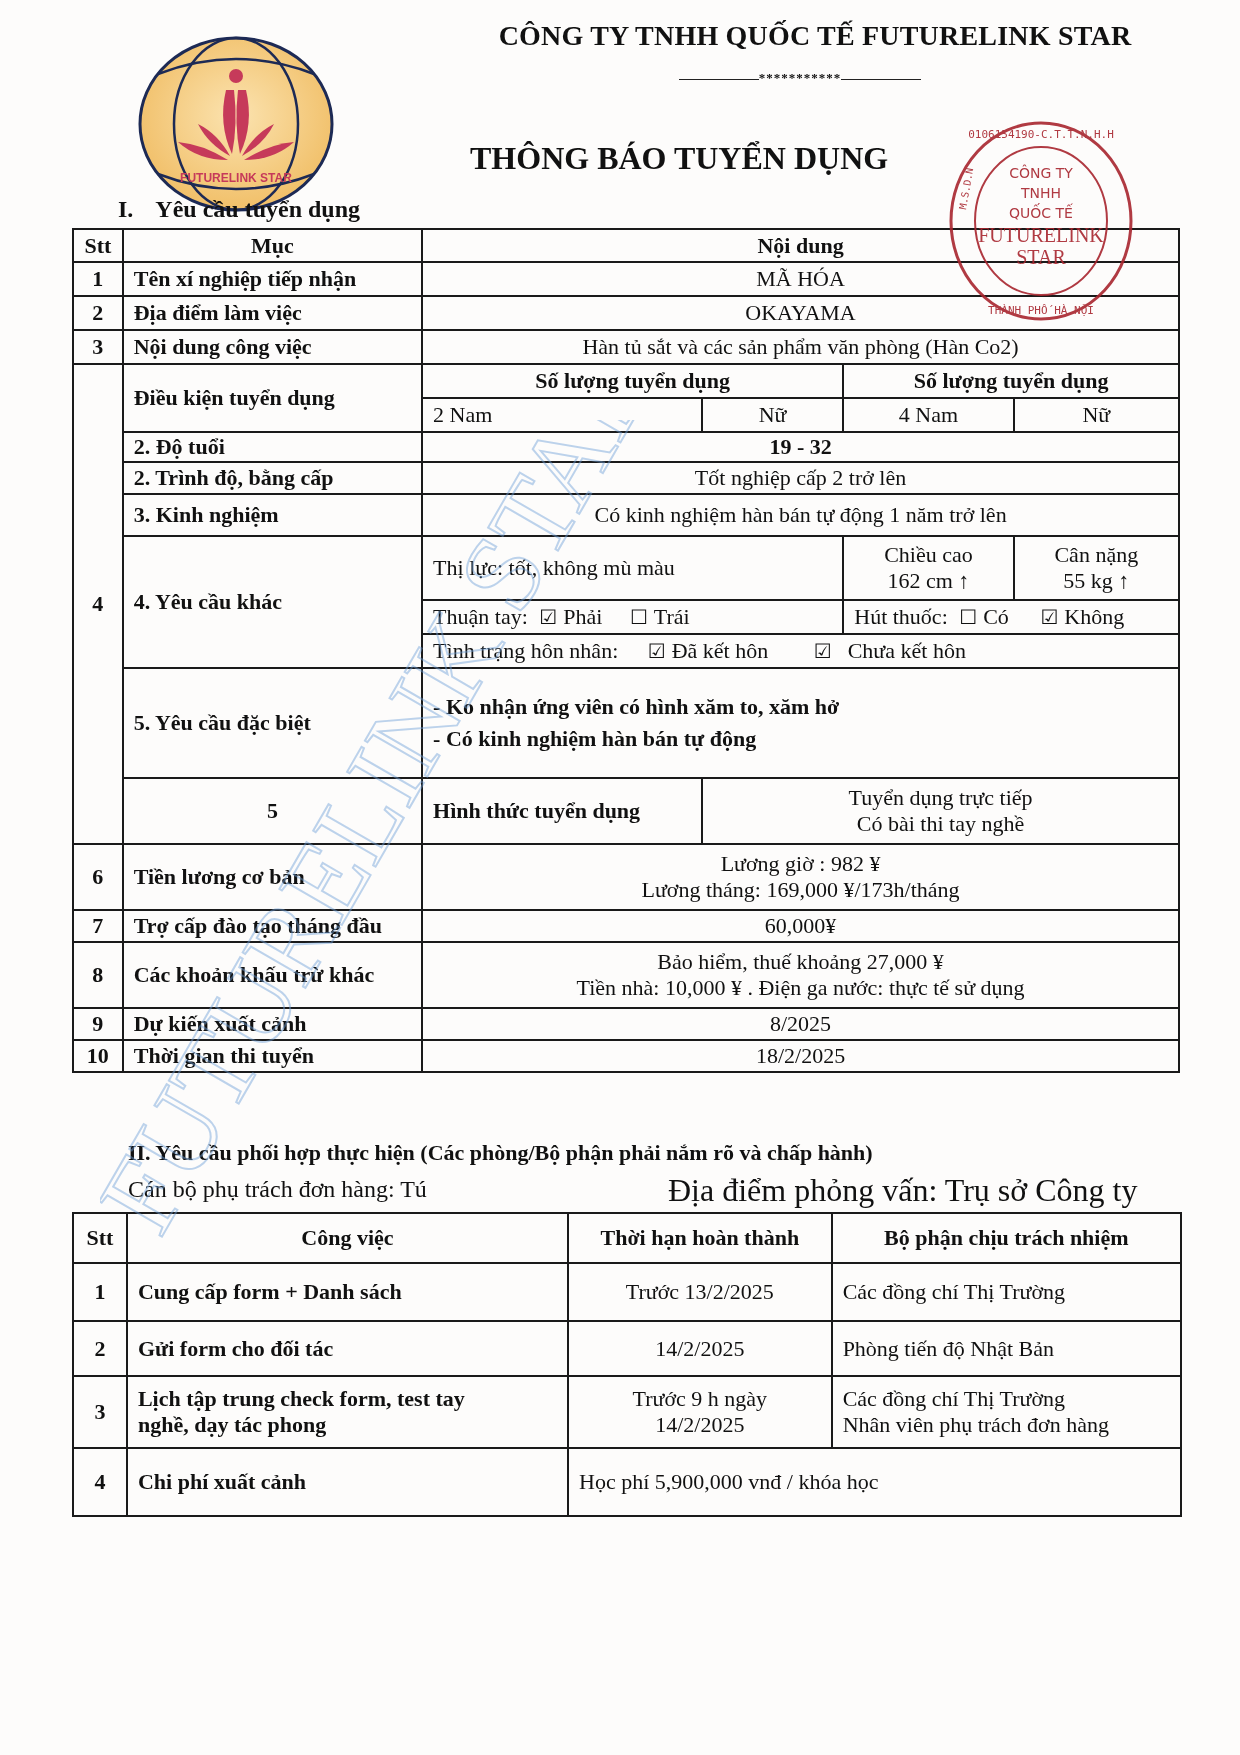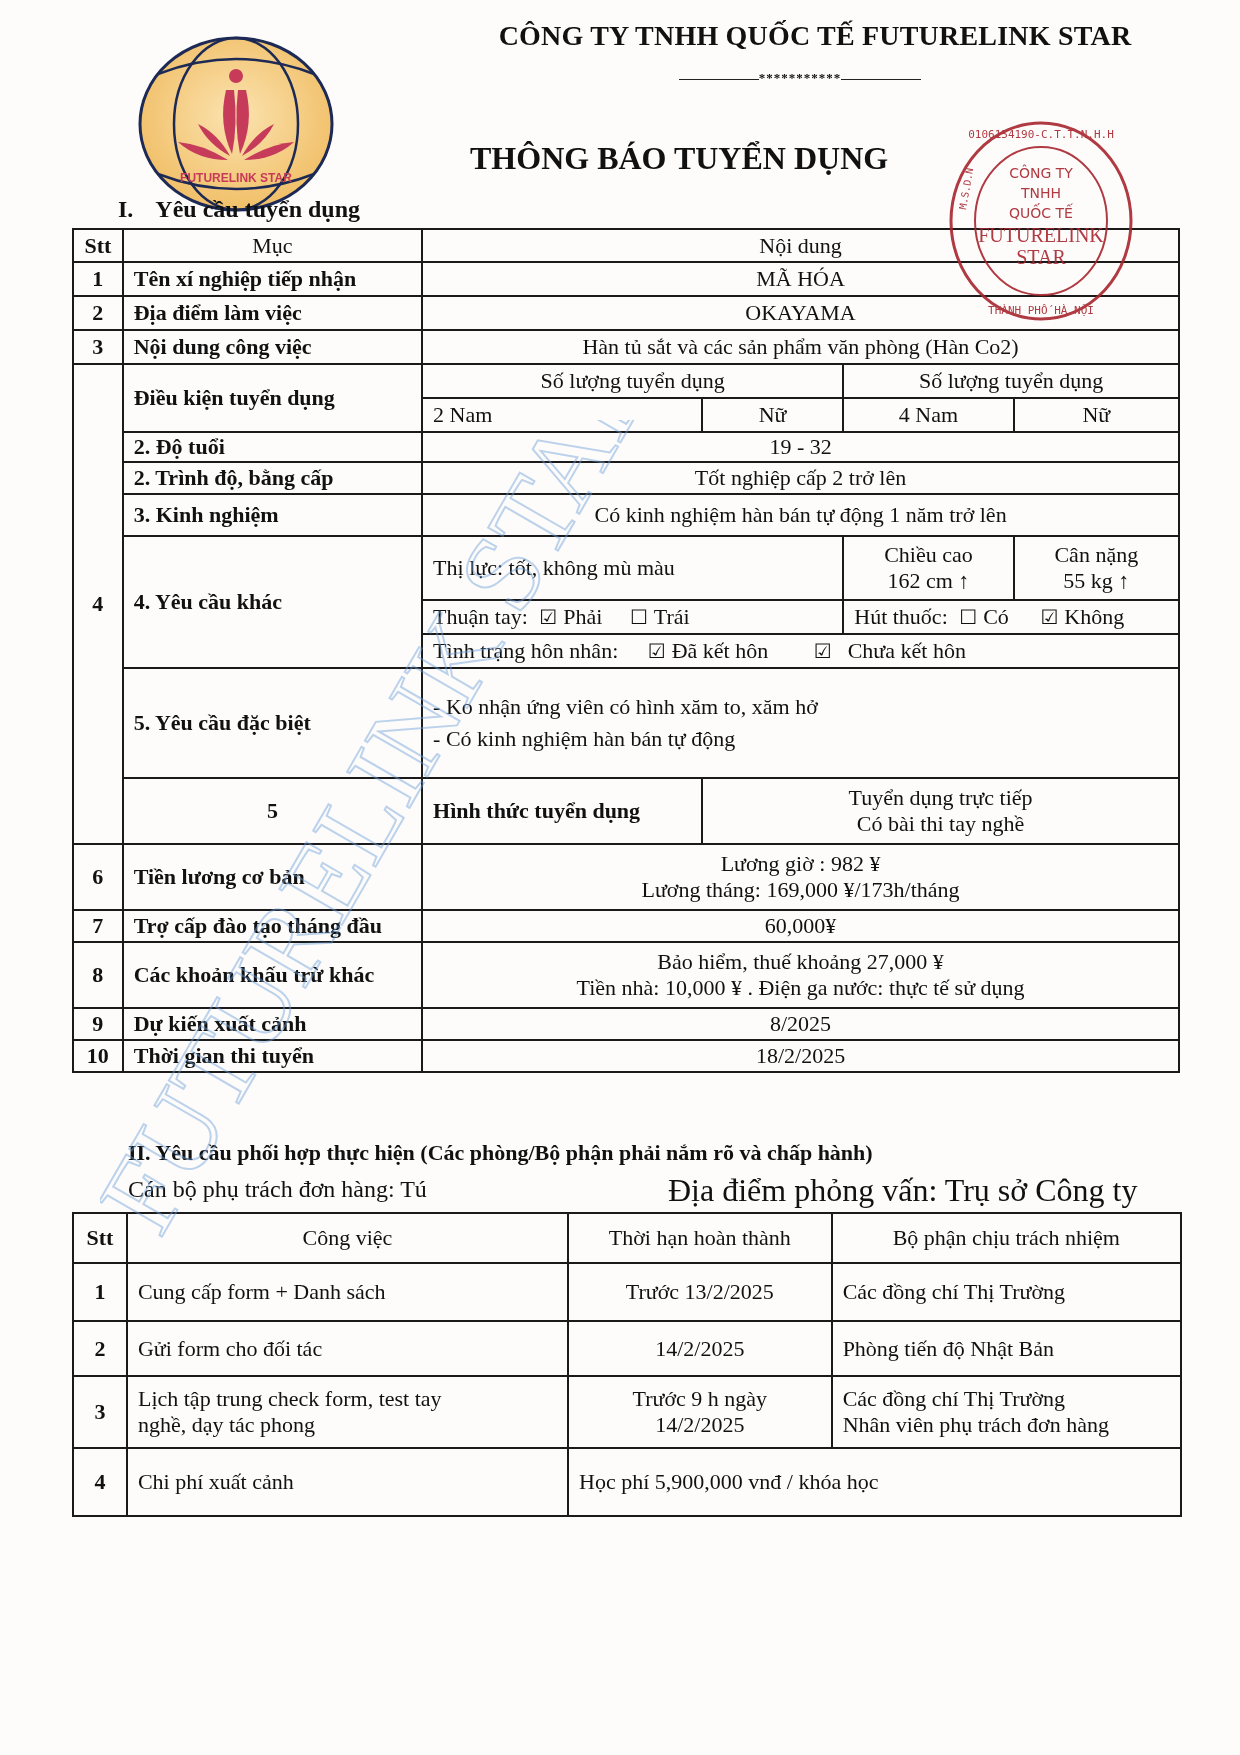--- a/index.html
+++ b/index.html
@@ -10,21 +10,21 @@
   .company { left:470px; top:20px; width:690px; text-align:center; font-size:28px; font-weight:bold; letter-spacing:0.2px; }
   .divider { left:670px; top:70px; width:260px; text-align:center; font-size:13px; font-weight:bold; letter-spacing:1px; }
   .divider span.line { display:inline-block; width:80px; border-bottom:1px solid #222; vertical-align:middle; }
   .doc-title { left:470px; top:140px; width:530px; text-align:left; font-size:32px; font-weight:bold; }
   .sec1 { left:118px; top:196px; font-size:24px; font-weight:bold;text-align:right; }
   .sec1 .roman { margin-right:22px; }
   table { border-collapse:collapse; position:absolute; }
   td { border:2px solid #1a1a1a; padding:0 10px; font-size:22px; vertical-align:middle; }
   .t1 { left:72px; top:228px; width:1108px; }
   .c { text-align:center; }
-  .b { font-weight:normal; }
+  .b { font-weight:bold; }
   .stt { width:40px; text-align:center; font-weight:bold; padding:0; }
   .muc { width:300px; font-weight:bold; }
   .cb { font-size:20px; margin:0 6px; }
   .sec2 { left:128px; top:1140px; font-size:22px; font-weight:bold; }
   .info1 { left:128px; top:1176px; font-size:24px; }
   .info2 { left:668px; top:1172px; font-size:32px;text-align:right; }
   .t2 { left:72px; top:1212px; width:1110px; }
   .t2 td { font-size:22px; }
   .stamp { left:946px; top:118px; width:190px; height:206px; opacity:0.9; }
   .watermark { left:100px; top:420px; width:1000px; height:1000px; pointer-events:none; opacity:0.45; }

